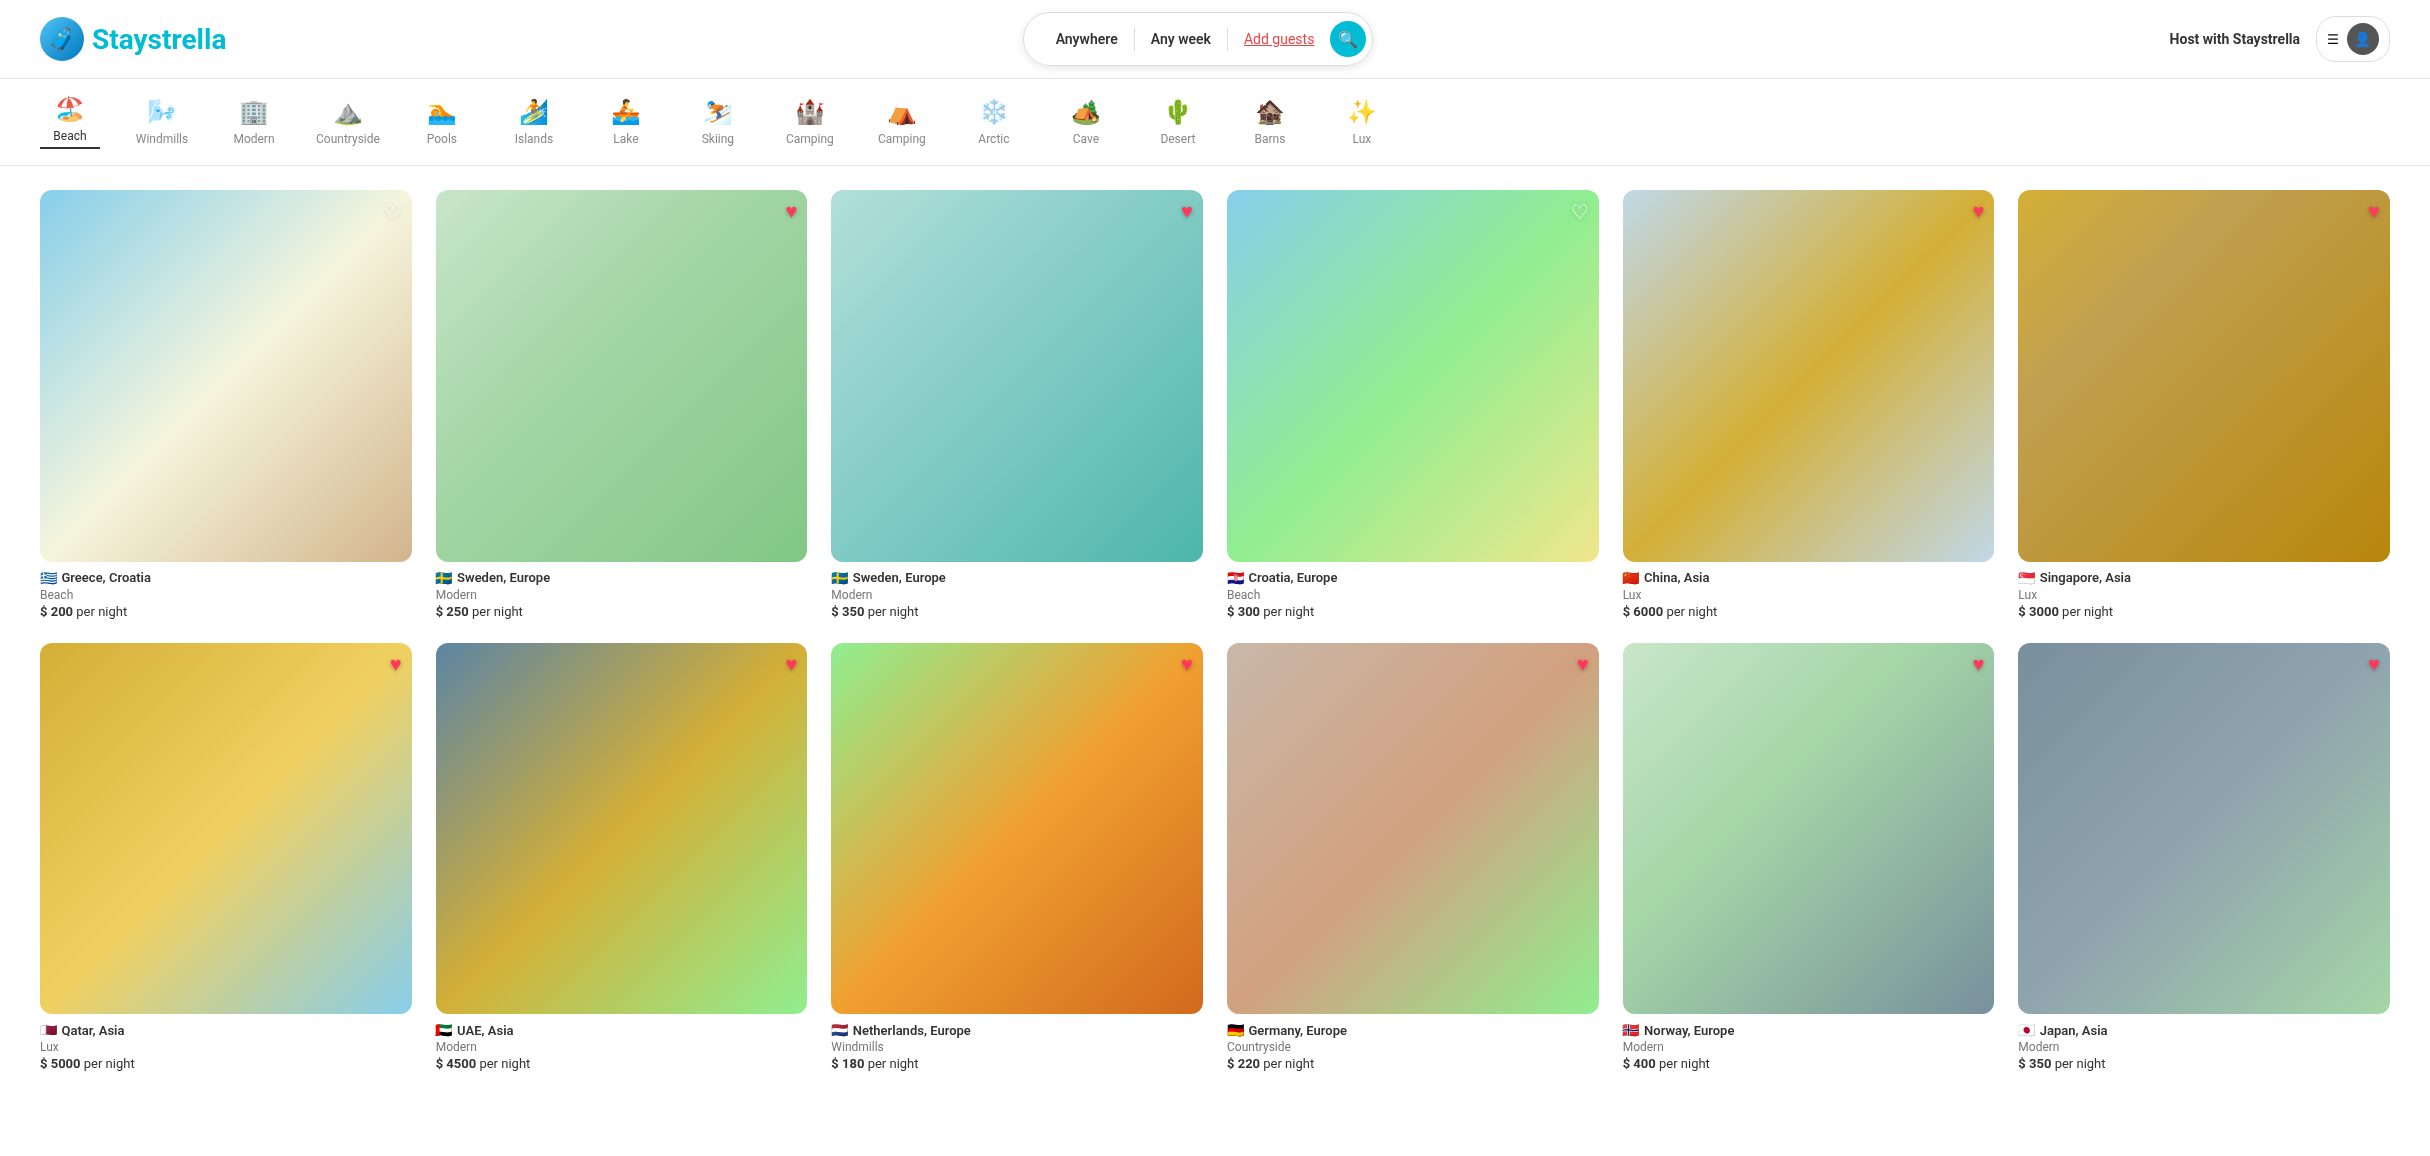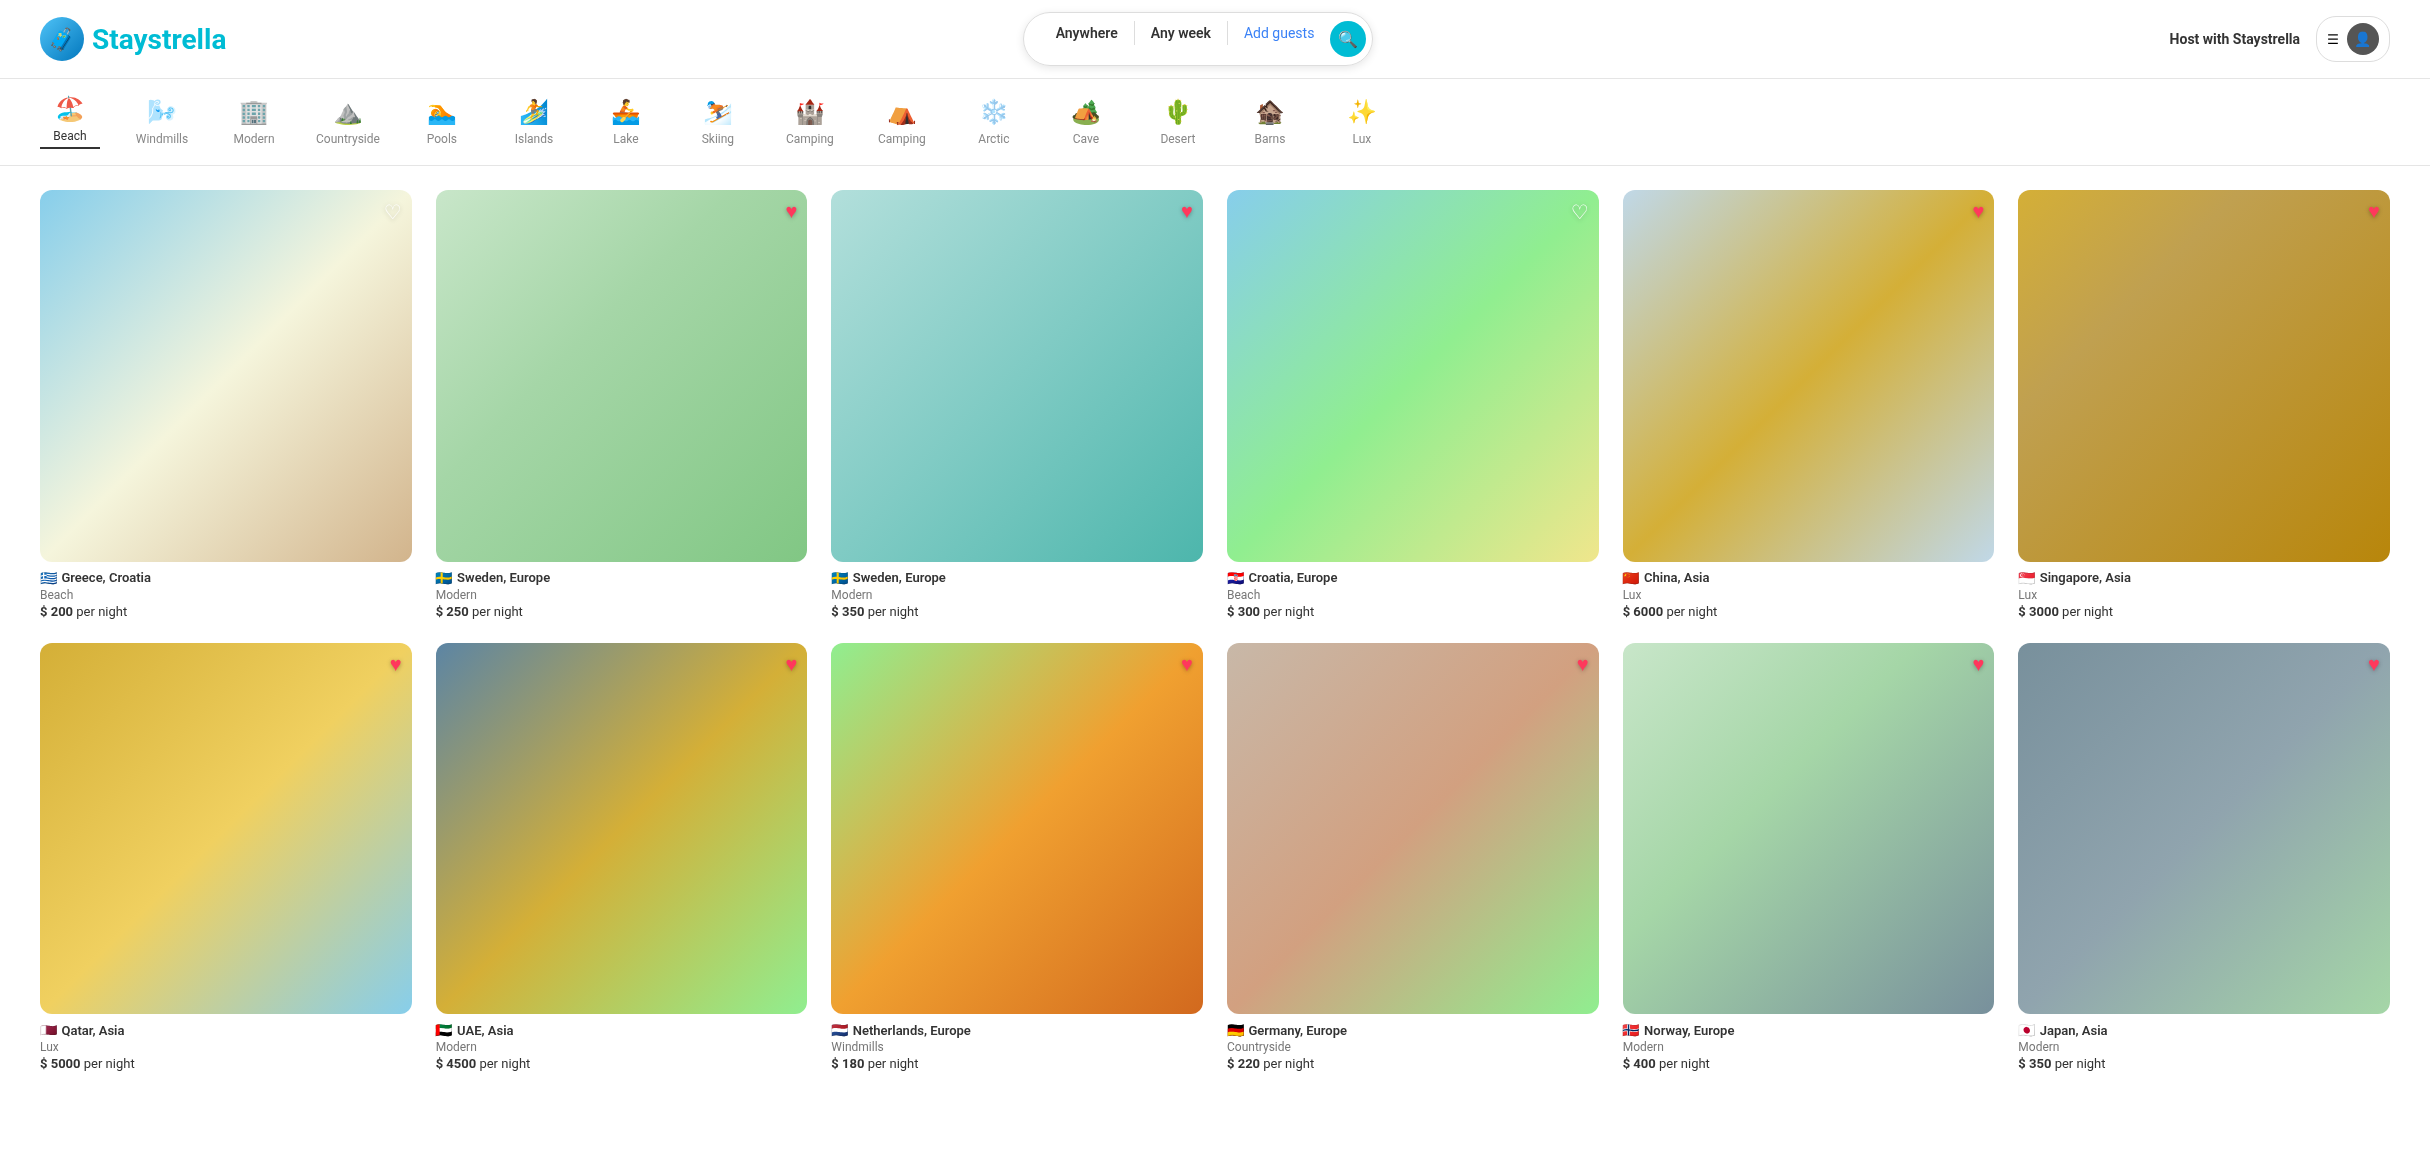--- a/index.html
+++ b/index.html
@@ -33,40 +33,41 @@
     }
     .logo-text {
       font-size: 28px;
       font-weight: 700;
       color: #00bcd4;
     }
 
     
     .search-bar {
       display: flex;
-      align-items: flex-start;
+      align-items: center;
       border: 1px solid #ddd;
       border-radius: 40px;
       padding: 8px 6px 8px 16px;
       gap: 0;
       box-shadow: 0 2px 8px rgba(0,0,0,0.1);
       cursor: pointer;
     }
     .search-section {
       padding: 4px 16px;
       font-size: 14px;
       font-weight: 600;
       border-right: 1px solid #ddd;
       cursor: pointer;
     }
     .search-section:last-of-type { border-right: none; }
     .search-section.guests {
-      color: #3b82f6;
+      color: #ef4444;
       font-weight: 400;
       padding-right: 8px;
+      text-decoration: underline;
     }
     .search-btn {
       background: #00bcd4;
       border: none;
       border-radius: 50%;
       width: 36px;
       height: 36px;
       display: flex;
       align-items: center;
       justify-content: center;

